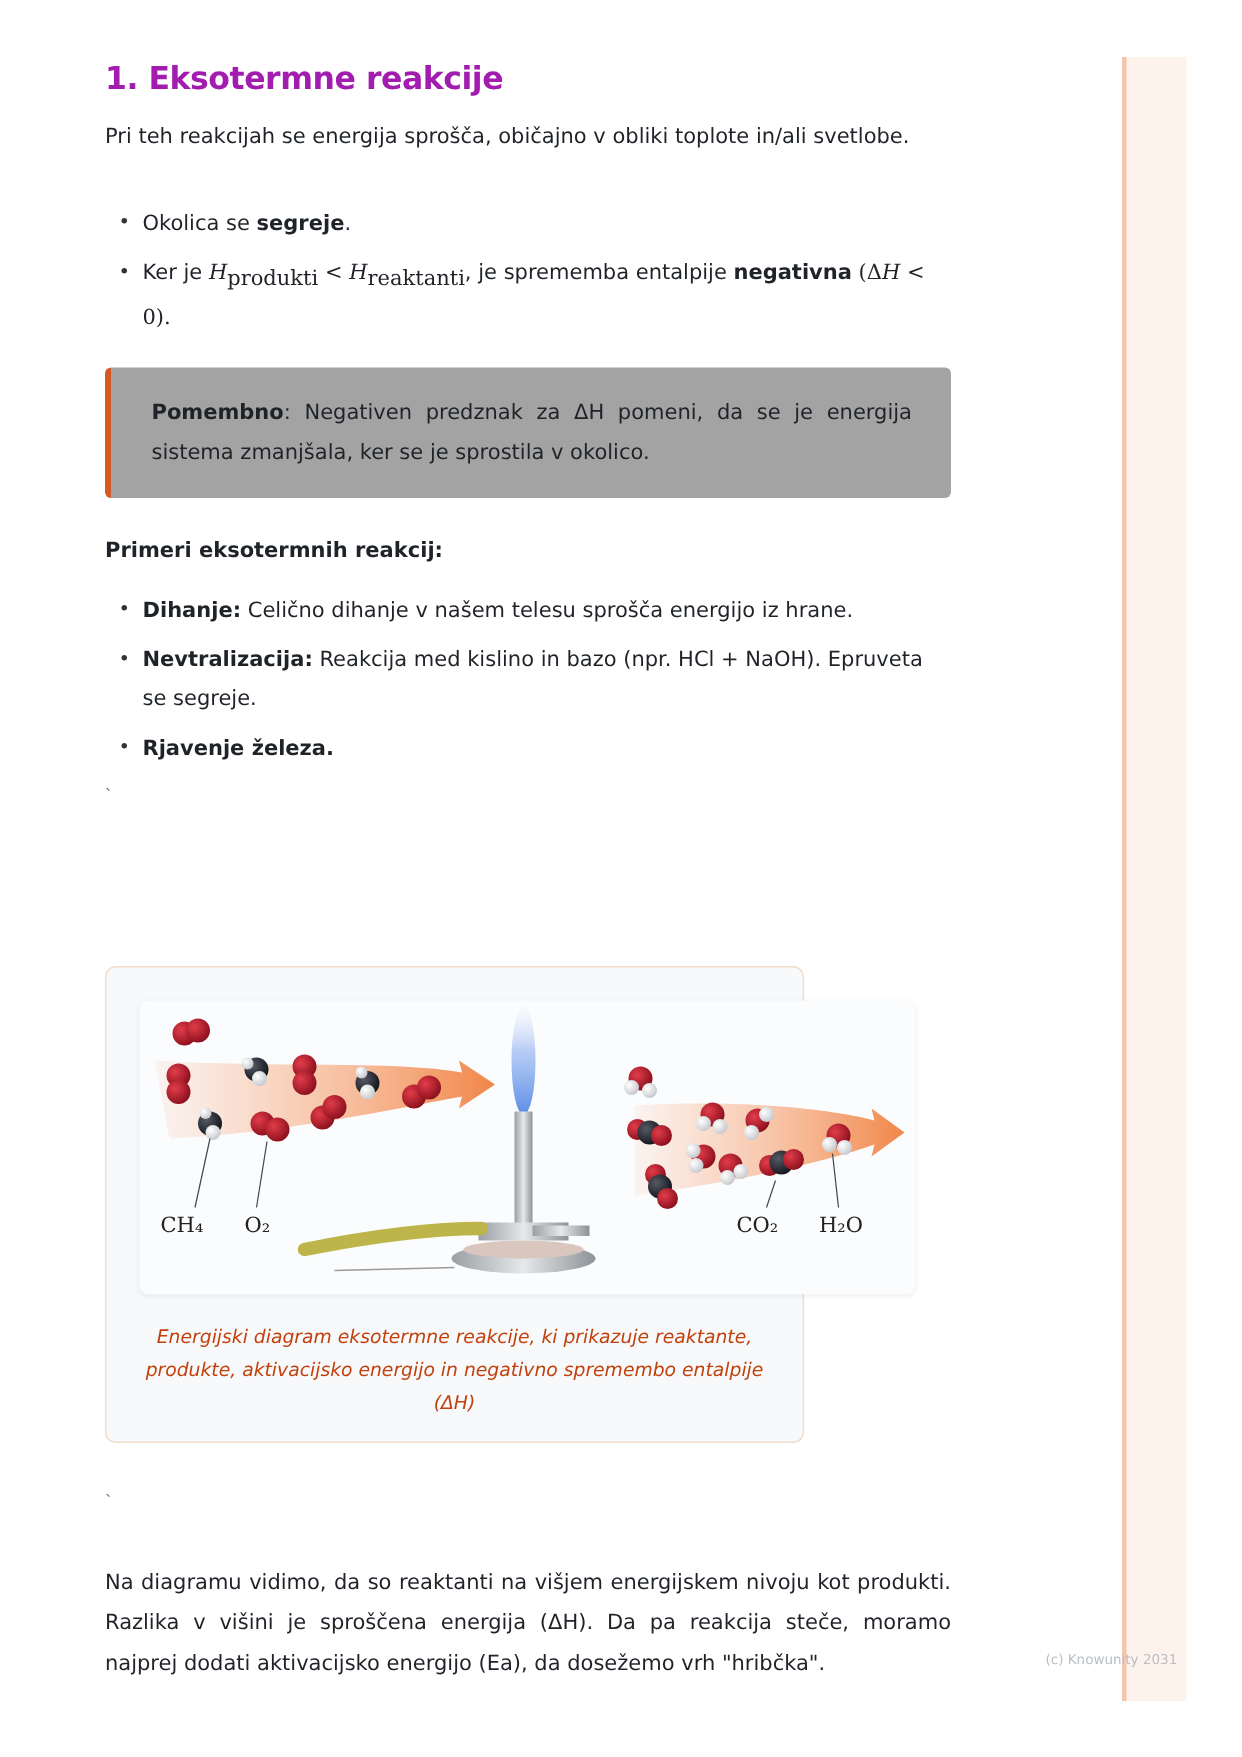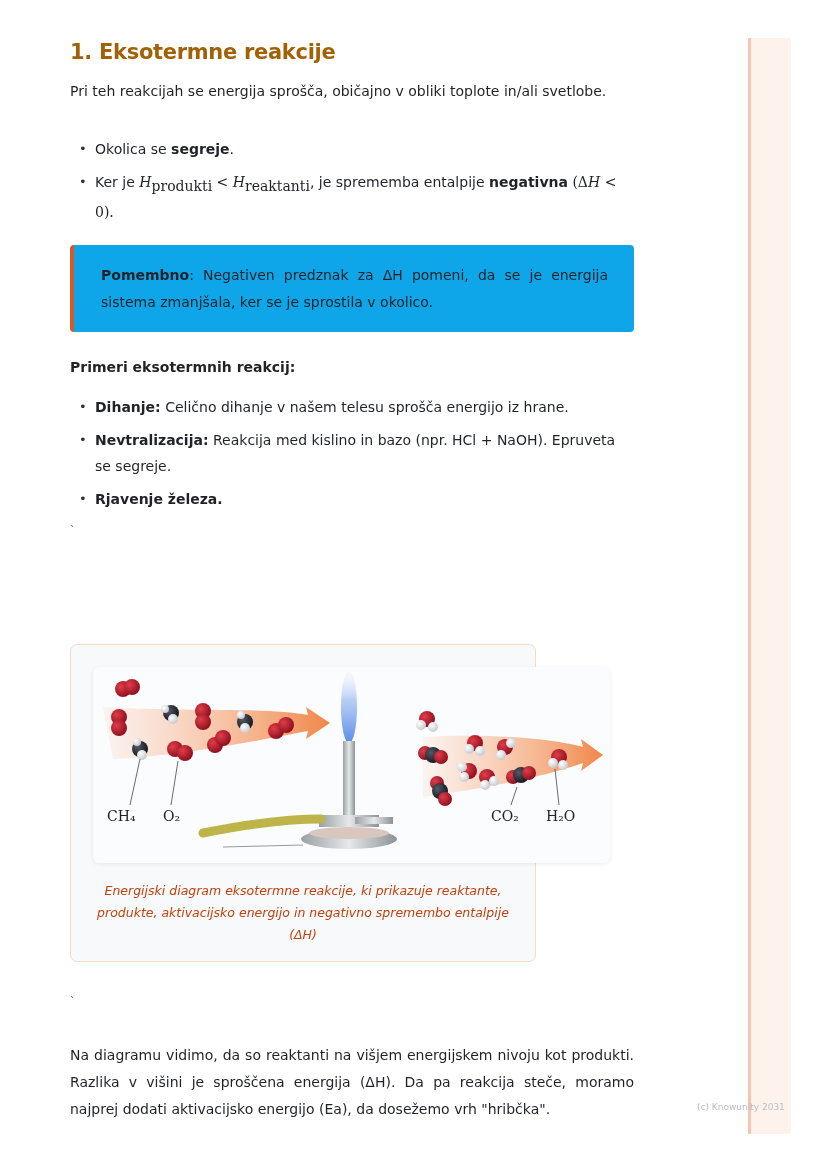--- a/index.html
+++ b/index.html
@@ -2,36 +2,36 @@
 <html><head>
 <meta charset="utf-8">
 <style>
   html, body { margin: 0; padding: 0; }
   body {
     width: 828px; height: 1171px; background: #ffffff; position: relative; overflow: hidden;
     font-family: "DejaVu Sans", sans-serif; color: #1f2328;
   }
   .page { position: absolute; left: 70px; top: 36px; width: 564px; font-size: 14px; line-height: 26px; }
   h1 {
-    margin: 0; color: #a16207; font-size: 21px; font-weight: bold; line-height: 32px;
+    margin: 0; color: #a21caf; font-size: 21px; font-weight: bold; line-height: 32px;
     font-family: "DejaVu Sans", sans-serif; letter-spacing: -0.3px;
   }
   p { margin: 0; }
   .intro { margin-top: 10px; }
   ul { margin: 0; padding: 0 0 0 25px; list-style: none; }
   ul li { position: relative; margin-bottom: 7px; }
   ul li::before { content: "•"; position: absolute; left: -16px; top: 0; font-size: 13px; color: #333; }
   .list1 { margin-top: 32px; }
   b { font-weight: bold; }
   .math { font-family: "DejaVu Serif", serif; font-style: italic; font-size: 14px; }
   .math sub { font-style: normal; font-size: 14px; }
   .math-n { font-family: "DejaVu Serif", serif; font-size: 14px; }
 
   .callout {
-    margin-top: 20px; background: #0ea5e9; border-left: 4px solid #d35a25; border-radius: 4px;
+    margin-top: 20px; background: #a3a3a3; border-left: 4px solid #d35a25; border-radius: 4px;
     padding: 17px 26px 16px 27px; text-align: justify; line-height: 27px;
   }
   .subhead { margin-top: 22px; font-weight: bold; }
   .list2 { margin-top: 14px; }
   .list2 li { margin-bottom: 7px; }
   .tick { margin-top: 14px; height: 20px; font-size: 10px; color: #555; line-height: 10px; }
 
   .figure {
     position: absolute; left: 70px; top: 644px; width: 466px; height: 318px;
     border: 1.5px solid #f3ddc9; border-radius: 7px; background: #f7f9fb; box-sizing: border-box;

